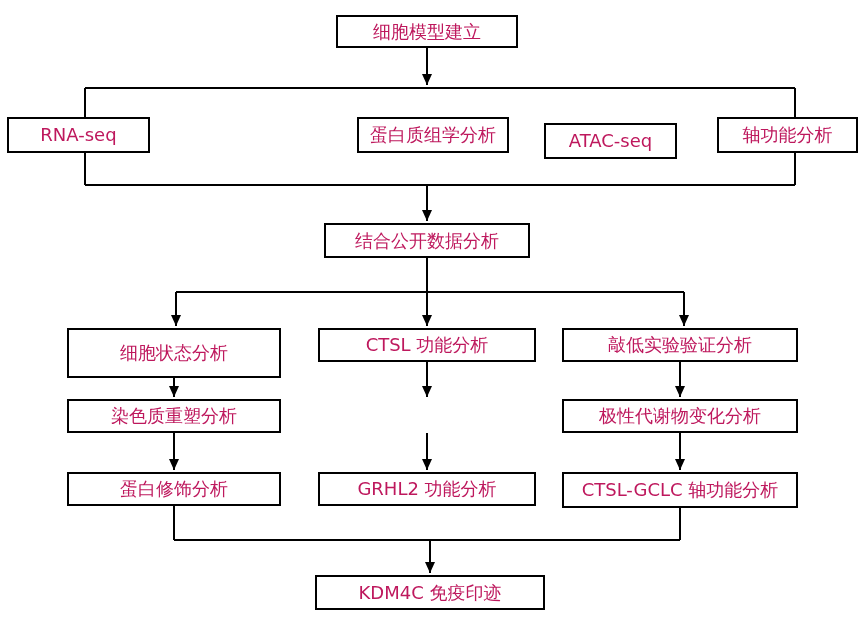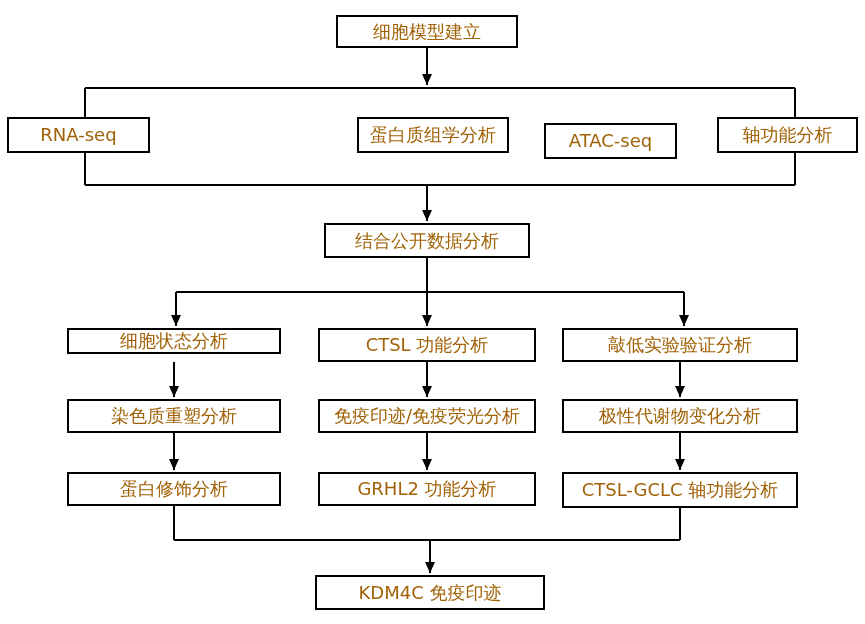--- a/index.html
+++ b/index.html
@@ -10,21 +10,21 @@
     font-family:"DejaVu Sans","Liberation Sans",sans-serif;
     overflow:hidden;
   }
   #wires{position:absolute;left:0;top:0;z-index:0;}
   .node{
     position:absolute;
     box-sizing:border-box;
     border:2px solid #000000;
     background:#ffffff;
     display:flex;align-items:center;justify-content:center;
-    font-size:18px;line-height:1;color:#a16207;
+    font-size:18px;line-height:1;color:#be185d;
     white-space:nowrap;
     z-index:1;
   }
 </style>
 </head>
 <body>
 
 <div id="canvas">
 
   <svg id="wires" width="865" height="624" viewBox="0 0 865 624">
@@ -69,26 +69,25 @@
 
   <div class="node" style="left:336px;top:15px;width:182px;height:33px">细胞模型建立</div>
 
   <div class="node" style="left:7px;top:117px;width:143px;height:36px">RNA-seq</div>
   <div class="node" style="left:357px;top:117px;width:152px;height:36px">蛋白质组学分析</div>
   <div class="node" style="left:544px;top:123px;width:133px;height:36px">ATAC-seq</div>
   <div class="node" style="left:717px;top:117px;width:141px;height:36px">轴功能分析</div>
 
   <div class="node" style="left:324px;top:223px;width:206px;height:35px">结合公开数据分析</div>
 
-  <div class="node" style="left:67px;top:328px;width:214px;height:26px">细胞状态分析</div>
+  <div class="node" style="left:67px;top:328px;width:214px;height:50px">细胞状态分析</div>
   <div class="node" style="left:67px;top:399px;width:214px;height:34px">染色质重塑分析</div>
   <div class="node" style="left:67px;top:472px;width:214px;height:34px">蛋白修饰分析</div>
 
   <div class="node" style="left:318px;top:328px;width:218px;height:34px">CTSL 功能分析</div>
-  <div class="node" style="left:318px;top:399px;width:218px;height:34px">免疫印迹/免疫荧光分析</div>
   <div class="node" style="left:318px;top:472px;width:218px;height:34px">GRHL2 功能分析</div>
 
   <div class="node" style="left:562px;top:328px;width:236px;height:34px">敲低实验验证分析</div>
   <div class="node" style="left:562px;top:399px;width:236px;height:34px">极性代谢物变化分析</div>
   <div class="node" style="left:562px;top:472px;width:236px;height:36px">CTSL-GCLC 轴功能分析</div>
 
   <div class="node" style="left:315px;top:575px;width:230px;height:35px">KDM4C 免疫印迹</div>
 
 </div>
 

